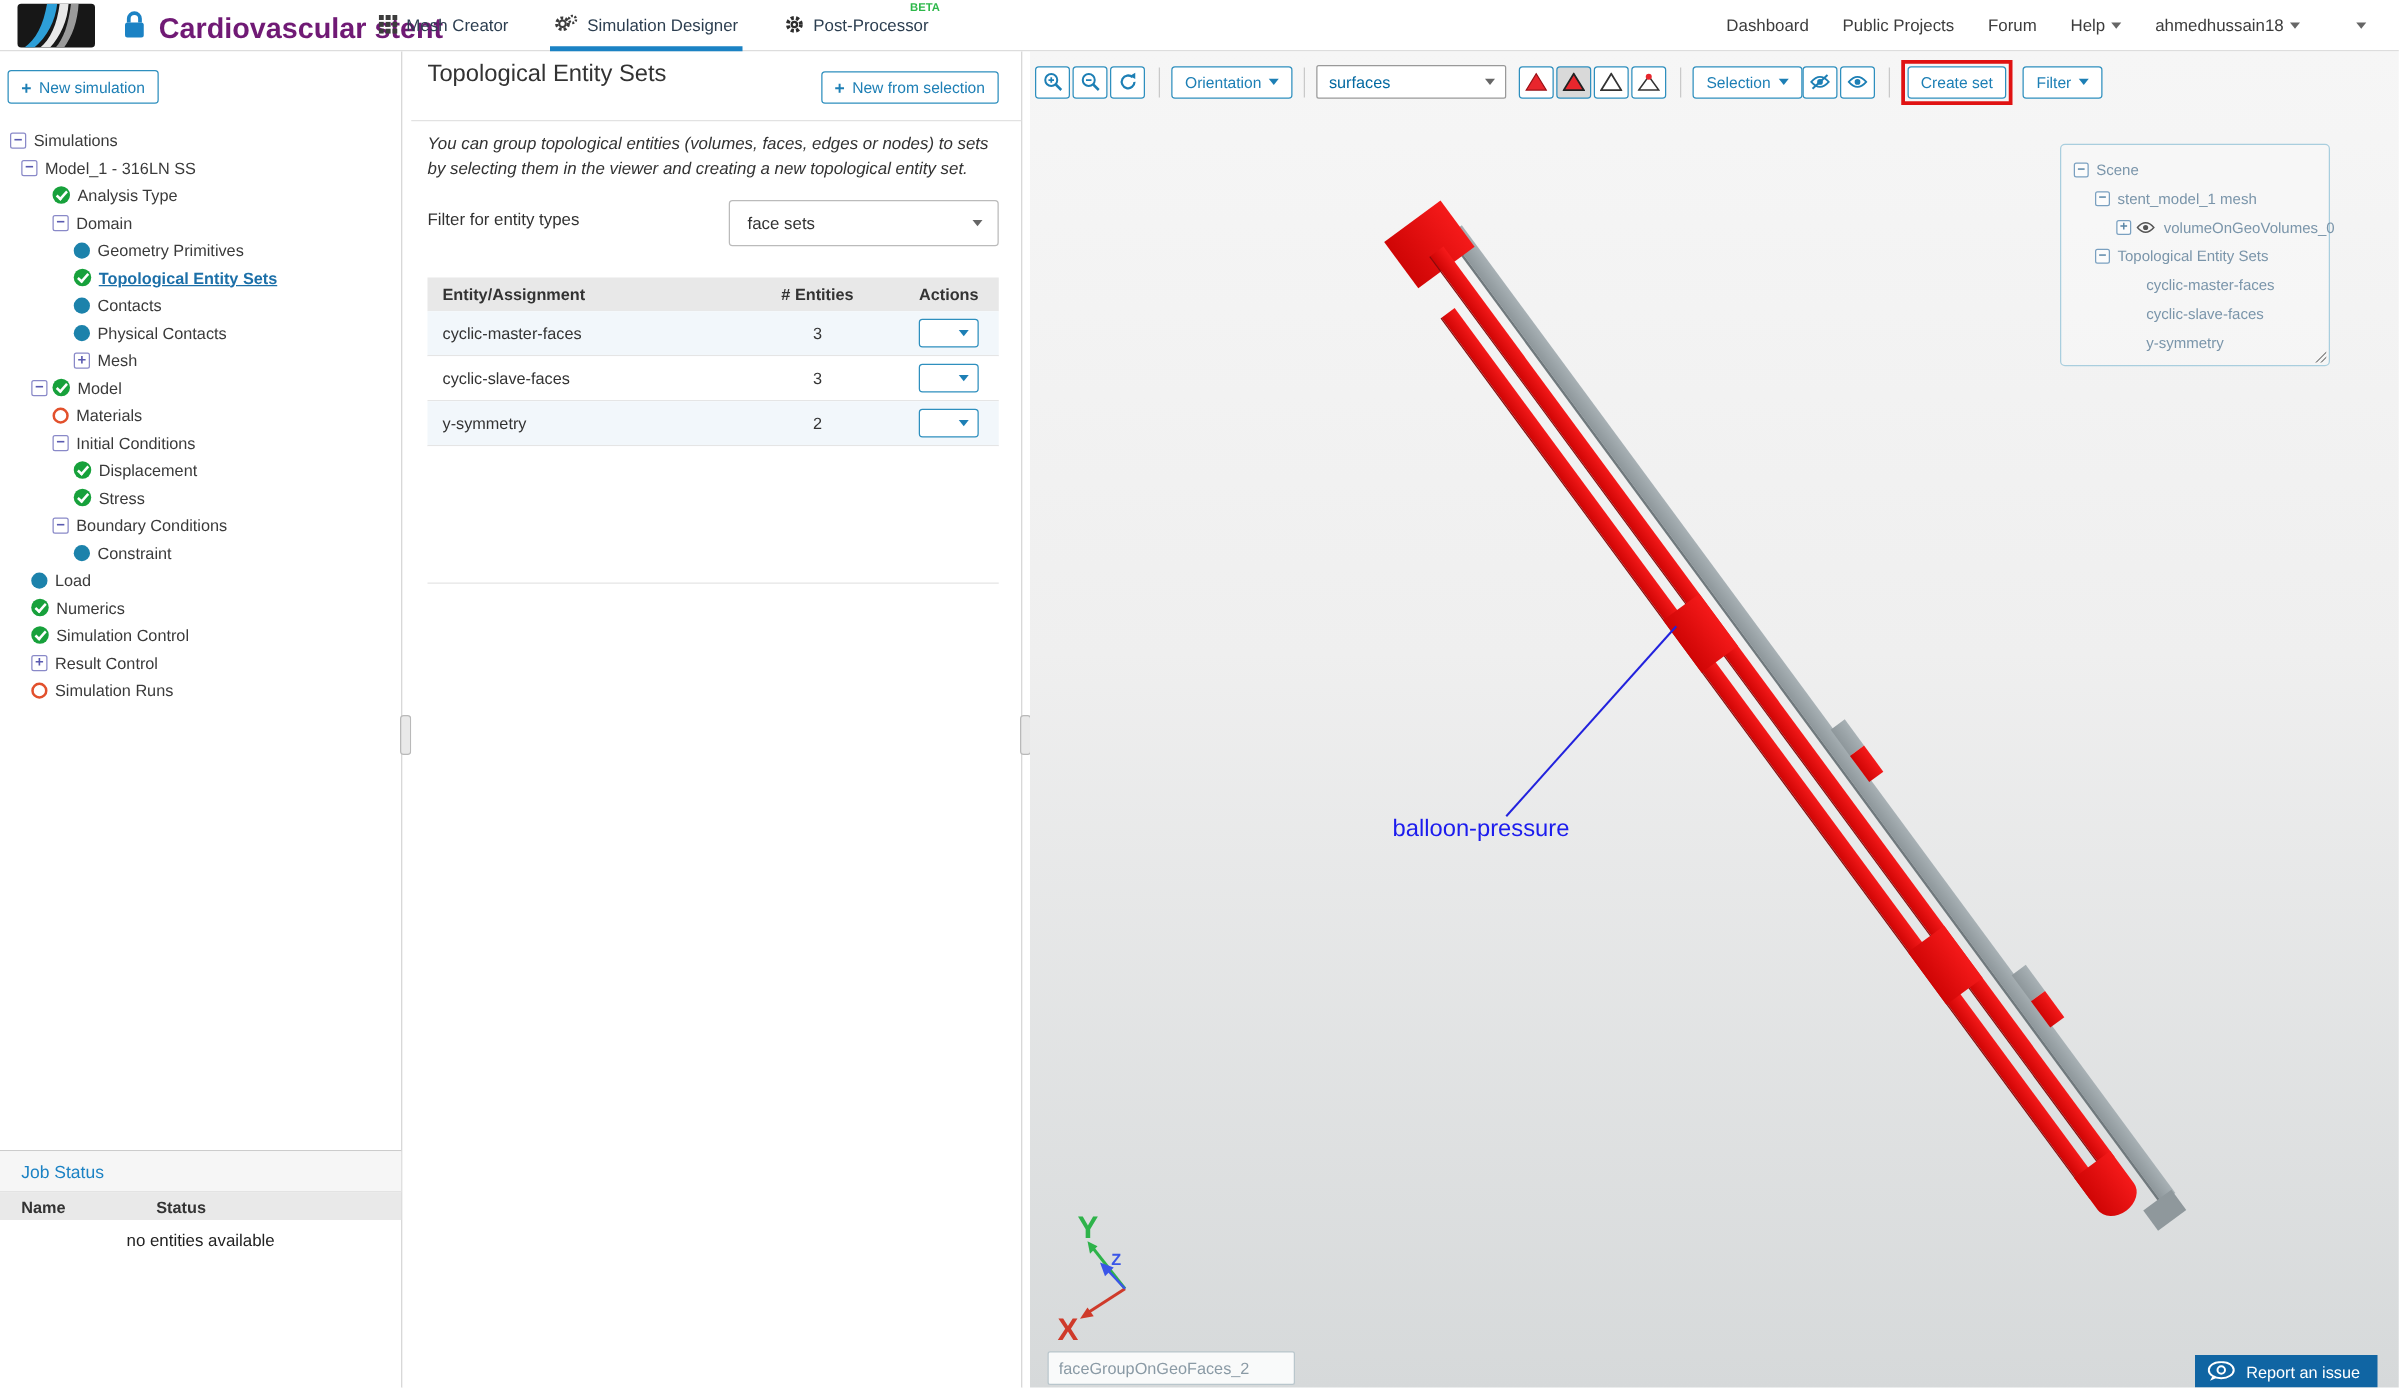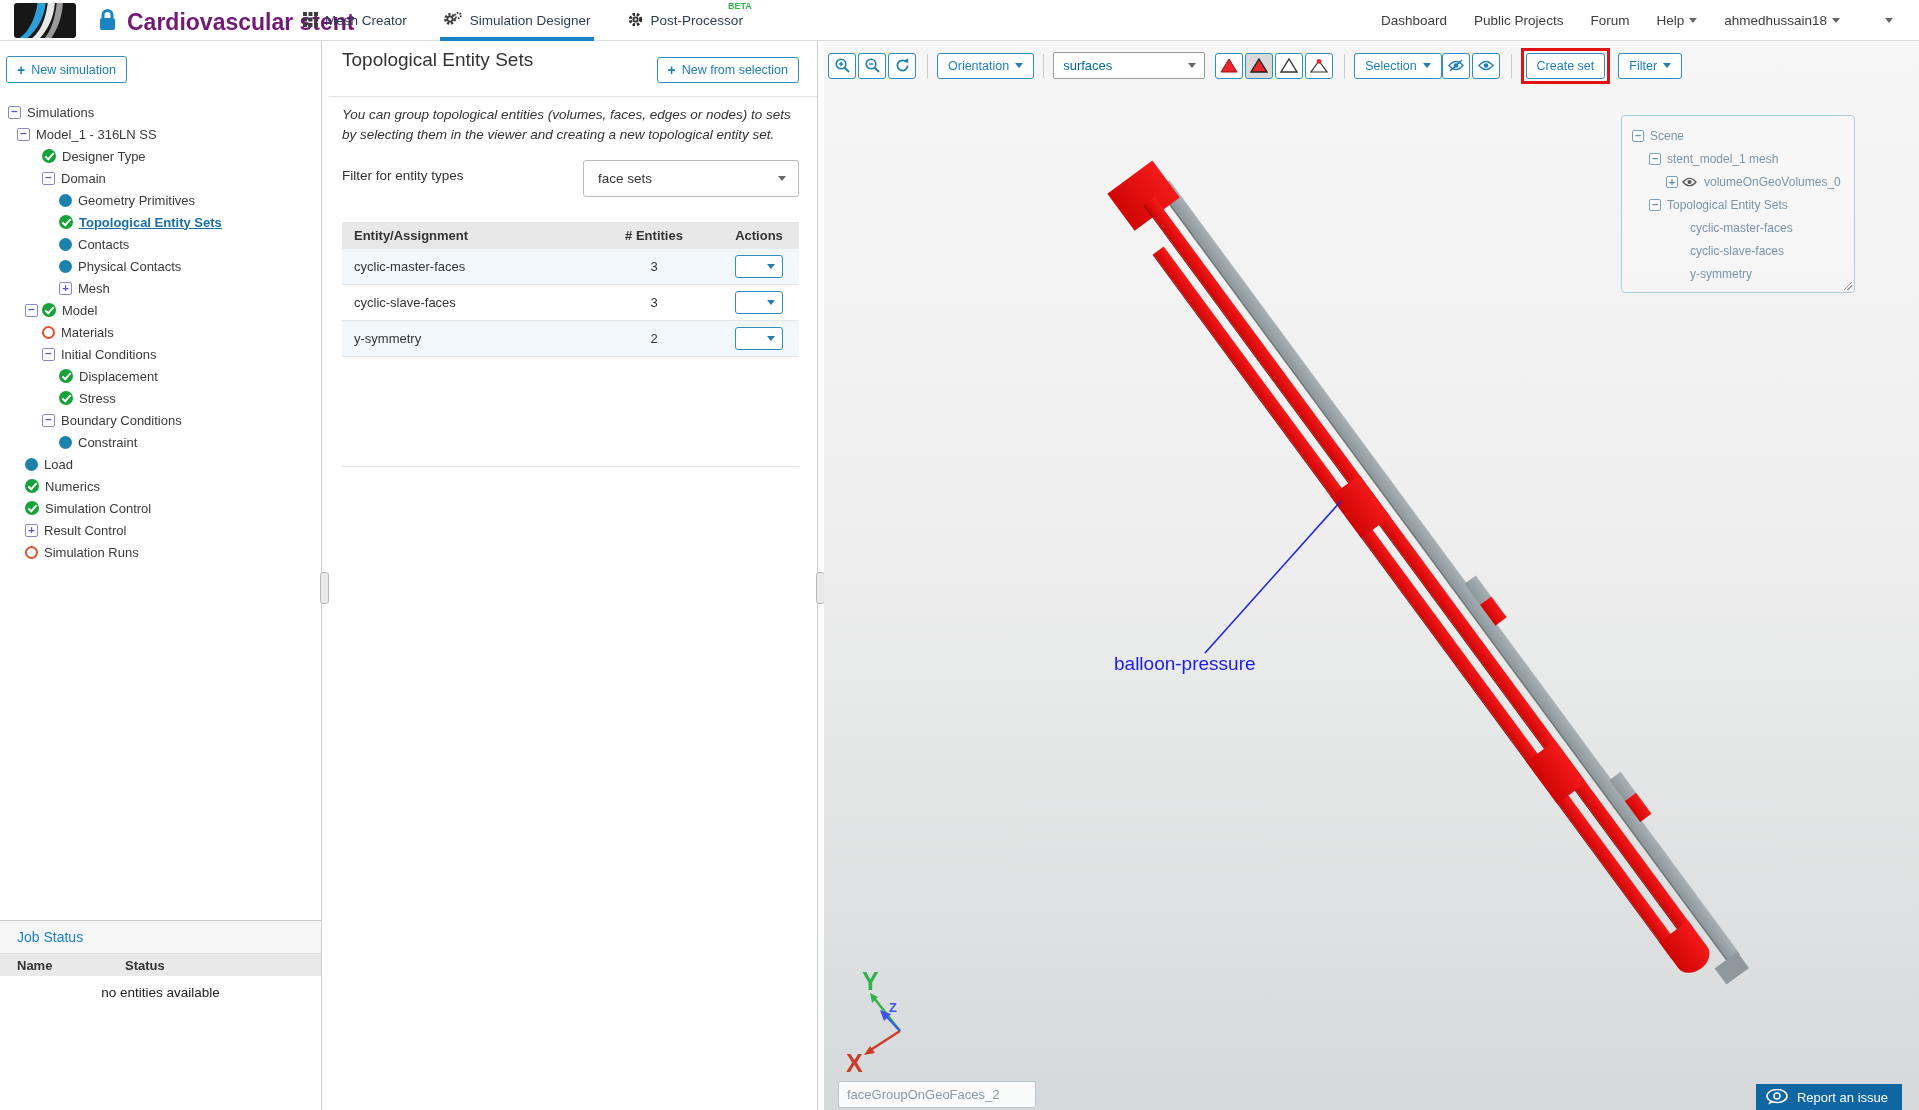--- a/index.html
+++ b/index.html
@@ -100,21 +100,21 @@
   .tbtn-ic.active { background:#d9d9d9; }
   .tsep { width:1px; height:24px; background:#c9c9c9; margin:0 9px; }
   .tbtn { height:26px; }
   #surface-select { width:152px; height:27px; background:#fff; border:1px solid #999; border-radius:2px;
                     display:flex; align-items:center; padding:0 8px 0 9px; font-size:13px; color:#0369a1;
                     cursor:pointer; margin-right:10px; }
   #surface-select .caret { margin-left:auto; }
   #create-set-wrap { border:3px solid #e01212; padding:2px; display:flex; }
 
   
-  #scene-panel { position:absolute; left:797px; top:74px; width:234px; height:178px;
+  #scene-panel { position:absolute; left:824px; top:74px; width:216px; height:178px;
                  border:1px solid #a9cede; border-radius:4px; background:rgba(255,255,255,0.25); }
   #scene-panel .trow { height:23px; font-size:12px; color:#7a95aa; }
   #scene-panel .ic-minus, #scene-panel .ic-plus { width:12px; height:12px; border-color:#7aa0c0; color:#5b87a8;
                  background:rgba(255,255,255,.6); font-size:10px; line-height:9px; }
   #scene-grip { position:absolute; right:2px; bottom:2px; width:9px; height:9px; cursor:nwse-resize;
                 background:linear-gradient(135deg,transparent 50%,#9a9a9a 50%,#9a9a9a 58%,transparent 58%,transparent 72%,#9a9a9a 72%,#9a9a9a 80%,transparent 80%); }
 
   
   #stent { position:absolute; left:304px; top:120px; width:1030px; height:80px;
            transform:rotate(53.6deg); transform-origin:0 0; }
@@ -219,21 +219,21 @@
       <div class="trow" style="padding-left: 8px;">
         <span class="ic ic-minus"></span>
         <span class="lbl">Simulations</span>
       </div>
       <div class="trow" style="padding-left: 17px; align-items: center;">
         <span class="ic ic-minus"></span>
         <span class="lbl">Model_1 - 316LN SS</span>
       </div>
       <div class="trow" style="padding-left: 42px;">
         <span class="ic ic-check"></span>
-        <span class="lbl">Designer Type</span>
+        <span class="lbl">Analysis Type</span>
       </div>
       <div class="trow" style="padding-left: 42px;">
         <span class="ic ic-minus"></span>
         <span class="lbl">Domain</span>
       </div>
       <div class="trow" style="padding-left: 59px;">
         <span class="ic ic-dot"></span>
         <span class="lbl">Geometry Primitives</span>
       </div>
       <div class="trow selected" style="padding-left: 59px;">

